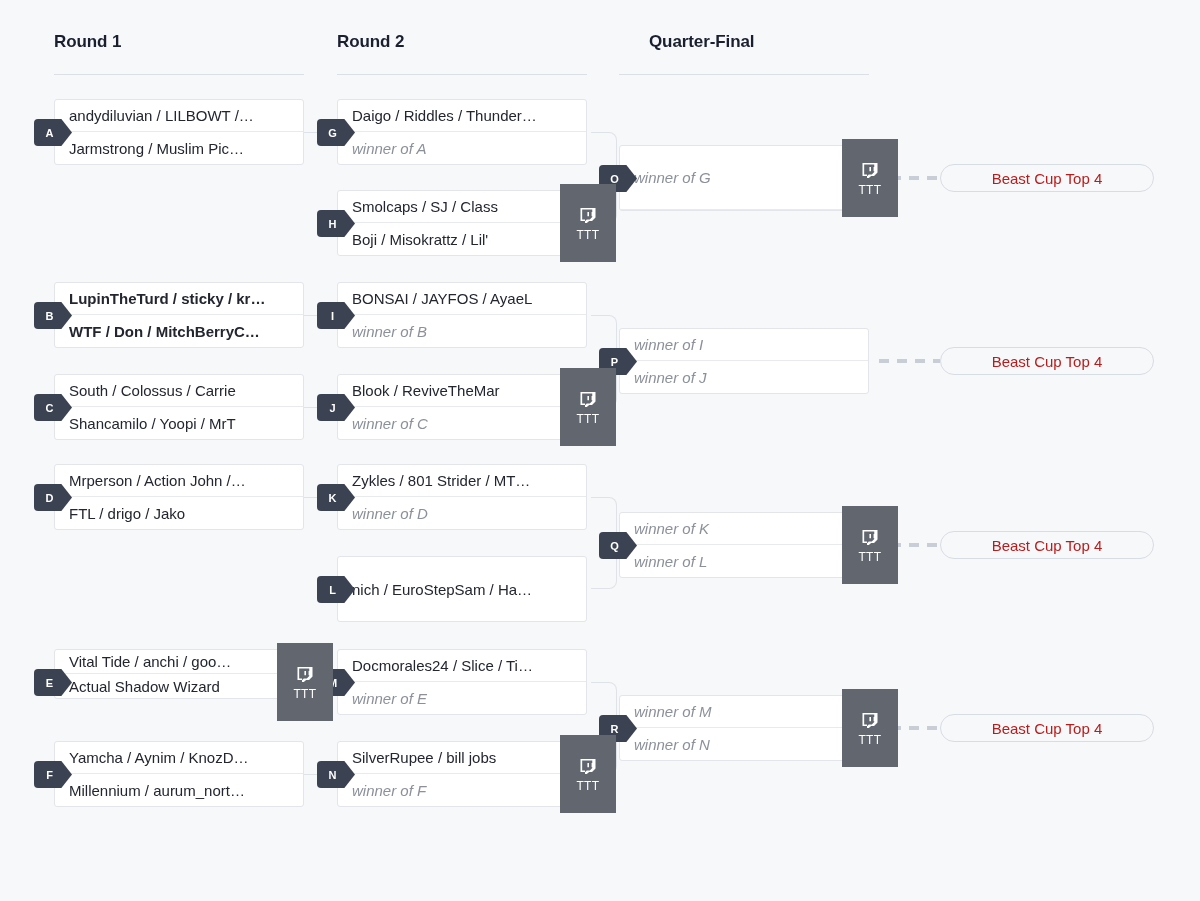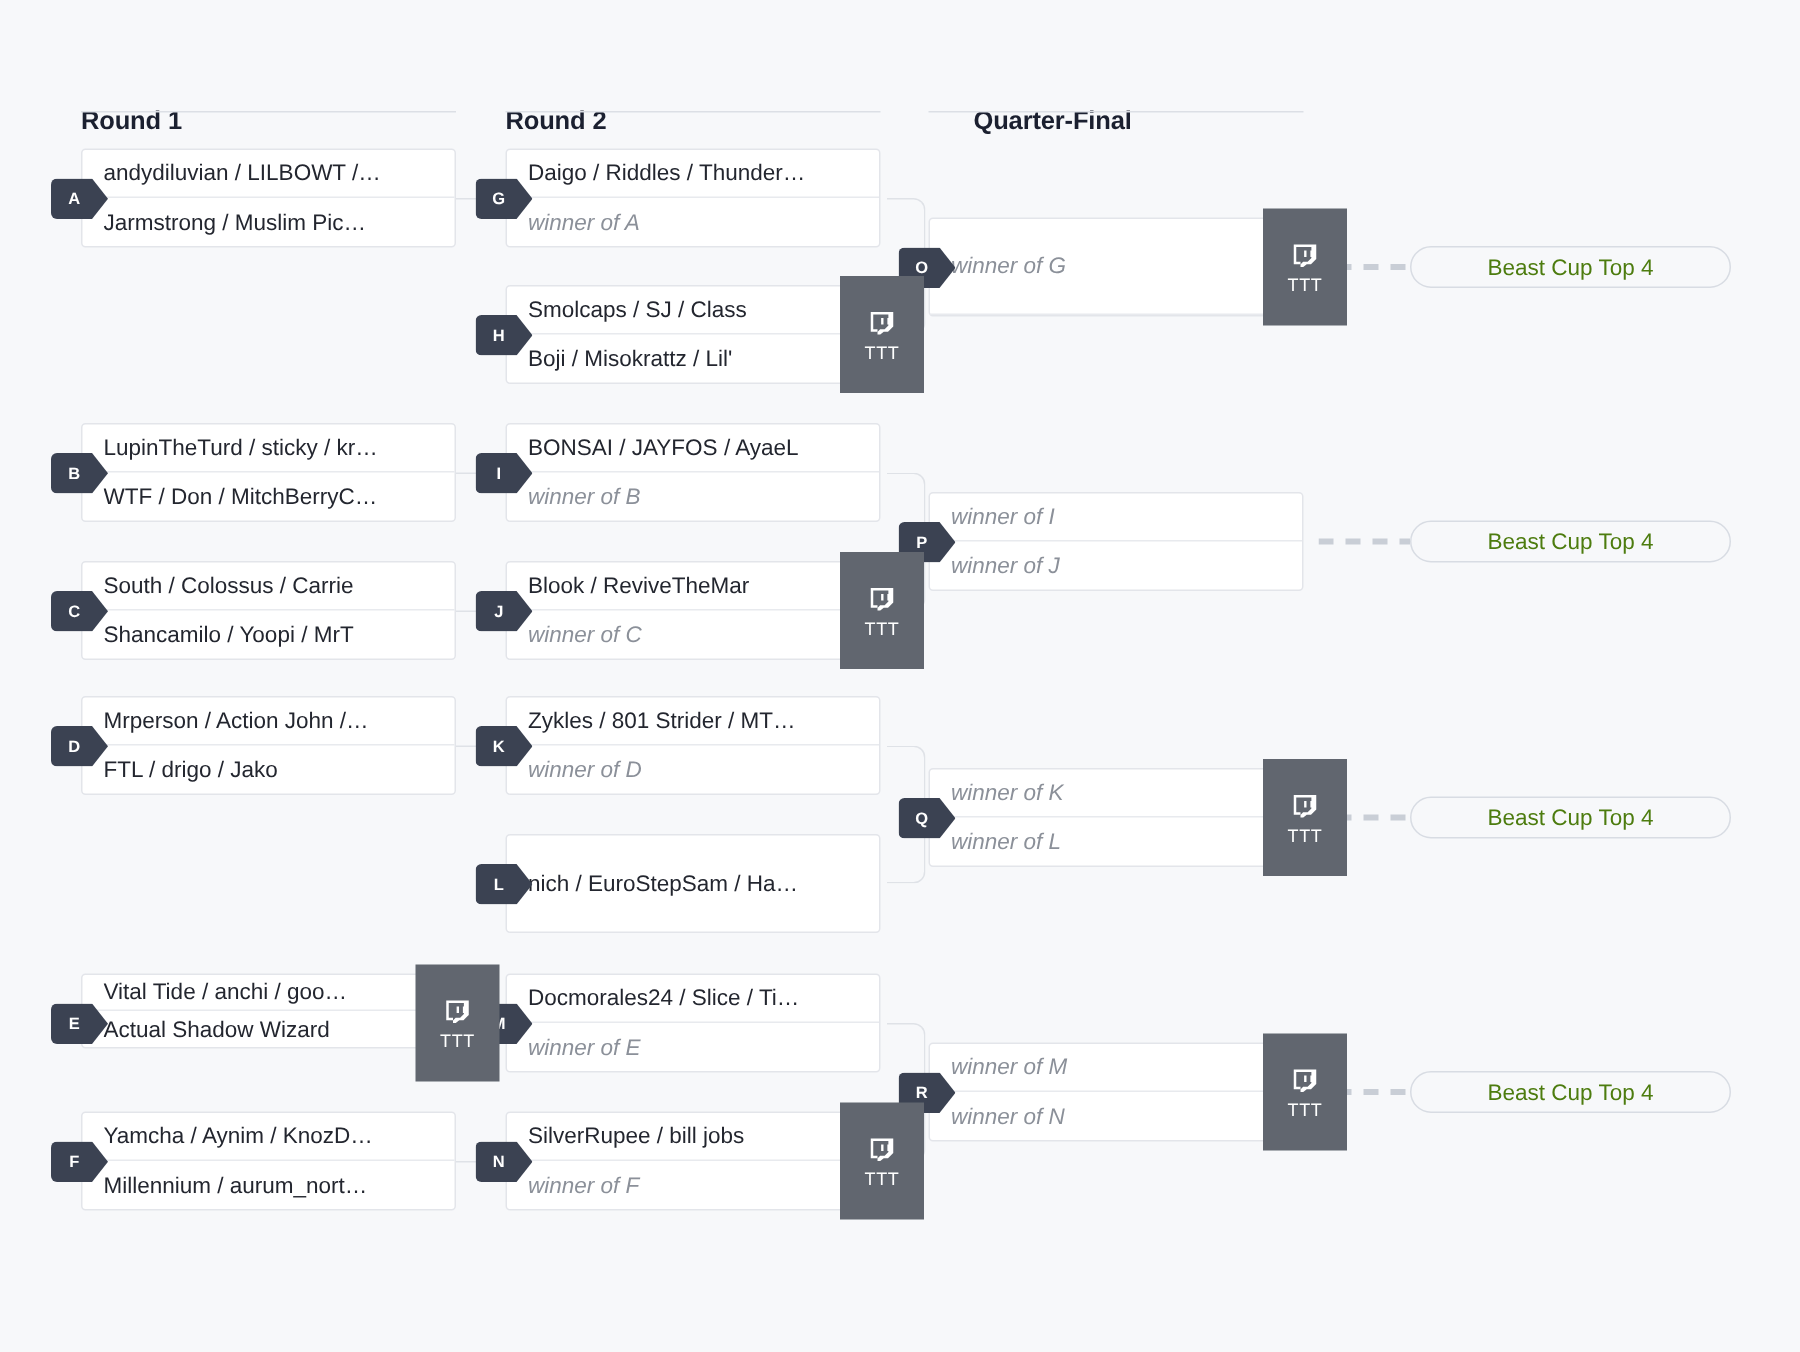--- a/index.html
+++ b/index.html
@@ -17,21 +17,20 @@
     overflow: hidden;
   }
 
   
   .col-header {
     position: absolute;
     font-size: 17px;
     font-weight: bold;
     color: #1b2030;
     letter-spacing: -0.1px;
-    margin-top: 39px;
   }
   .col-rule {
     position: absolute;
     height: 1px;
     background: #dcdfe5;
   }
 
   
   .match {
     position: absolute;
@@ -131,21 +130,21 @@
   
   .final-pill {
     position: absolute;
     border: 1px solid #d8dce3;
     background: #f7f8fa;
     border-radius: 999px;
     display: flex;
     align-items: center;
     justify-content: center;
     font-size: 15px;
-    color: #4d7c0f;
+    color: #b91c1c;
     z-index: 3;
   }
 </style>
 </head>
 <body>
 
 <div id="bracket-root">
 
   <div class="col-header" style="left:54px; top:32px;">Round 1</div>
   <div class="col-rule" style="left:54px; top:74px; width:250px;"></div>
@@ -184,21 +183,21 @@
   <div id="matches">
       <div class="match" style="left: 54px; top: 99px; width: 250px; height: 66px;">
         <div class="slot top">
           <span class="txt">andydiluvian / LILBOWT /…</span>
         </div>
         <div class="slot bottom">
           <span class="txt">Jarmstrong / Muslim Pic…</span>
         </div>
       </div>
       <div class="tag" style="left: 34px; top: 119px;">A</div>
-      <div class="match" style="left: 54px; top: 282px; width: 250px; height: 66px;">
+      <div class="match" style="left: 54px; top: 282px; width: 250px; height: 66px; font-weight: bold;">
         <div class="slot top">
           <span class="txt">LupinTheTurd / sticky / kr…</span>
         </div>
         <div class="slot bottom">
           <span class="txt">WTF / Don / MitchBerryC…</span>
         </div>
       </div>
       <div class="tag" style="left: 34px; top: 302px;">B</div>
       <div class="match" style="left: 54px; top: 374px; width: 250px; height: 66px;">
         <div class="slot top">

